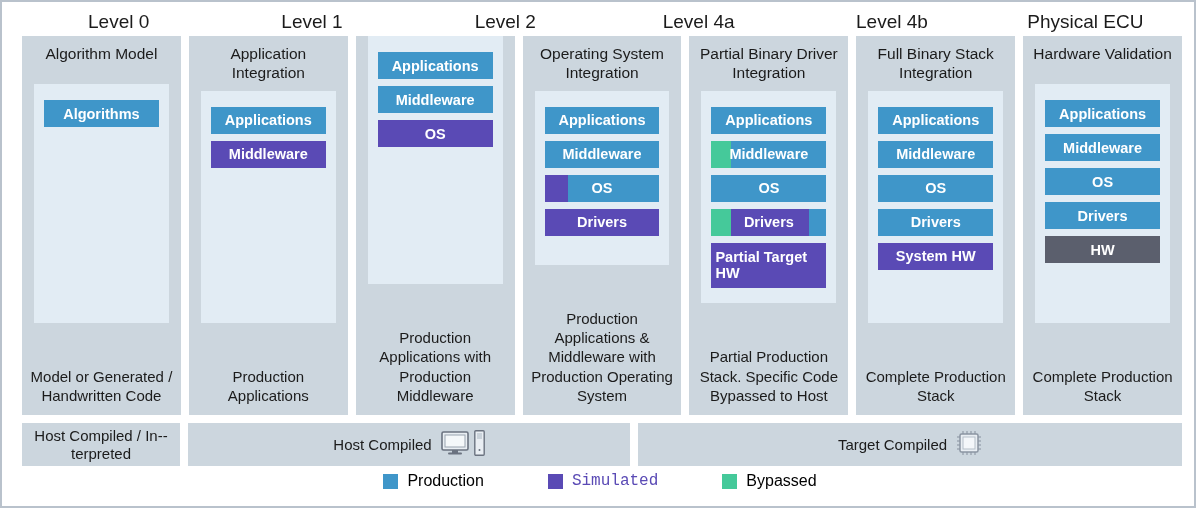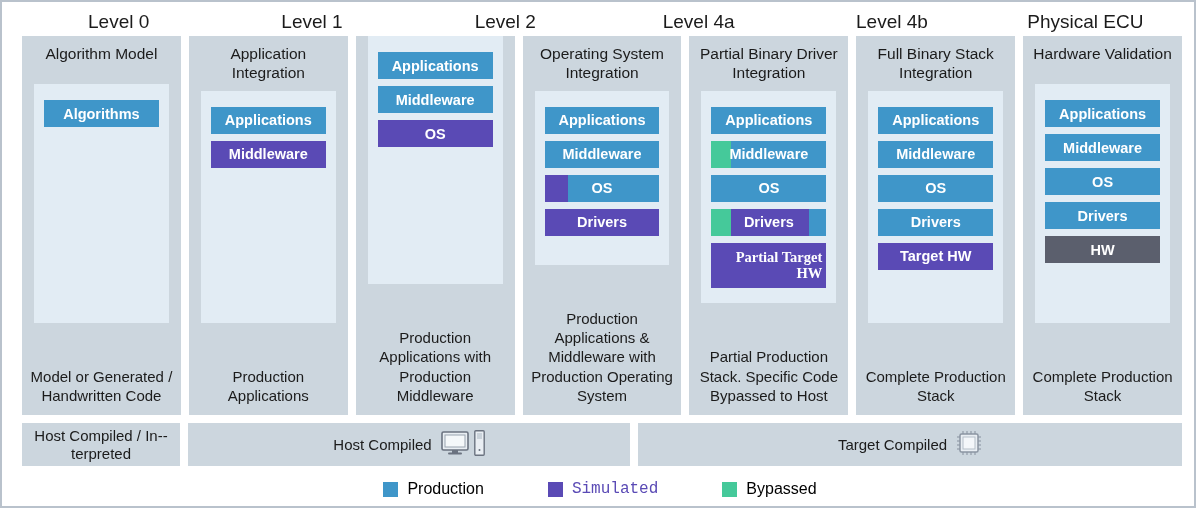--- a/index.html
+++ b/index.html
@@ -69,21 +69,21 @@
     display:flex;
     align-items:center;
     justify-content:center;
     color:#ffffff;
     font-size:14.5px;
     font-weight:bold;
     box-sizing:border-box;
     overflow:hidden;
     flex:none;
   }
-  .bar.tall{height:45px;line-height:1.15;text-align:right;font-family:Liberation Serif, serif;}
+  .bar.tall{height:45px;line-height:1.15;text-align:left;}
   .bar .seg{
     position:absolute;top:0;bottom:0;
   }
   .bar .lbl{position:relative;z-index:2;padding:0 4px;}
   .col-desc{
     font-size:15px;
     color:#1b1b1b;
     text-align:center;
     line-height:1.28;
     padding:11px 8px 10px 8px;
@@ -105,21 +105,21 @@
     gap:9px;
   }
   .cbox.c0{width:158px;flex:none;padding:0 6px;}
   .cbox.chost{width:442px;flex:none;}
   .cbox.ctgt{flex:1 1 auto;}
   .icon-wrap{display:inline-flex;align-items:center;gap:5px;}
   
   .legend{
     position:absolute;left:0;top:470px;
     width:1196px;height:34px;
-    display:flex;align-items:center;justify-content:center;
+    display:flex;align-items:flex-start;justify-content:center;
     gap:64px;
   }
   .lg-item{display:flex;align-items:center;gap:9px;font-size:16px;}
   .swatch{width:15px;height:15px;display:inline-block;flex:none;}
 </style>
 </head>
 <body>
 
 <div id="frame">
 
@@ -240,21 +240,21 @@
           <div class="bar">
             <span class="seg" style="left: 0%; width: 100%; background: rgb(63, 150, 201);"></span>
             <span class="lbl">OS</span>
           </div>
           <div class="bar">
             <span class="seg" style="left: 0%; width: 100%; background: rgb(63, 150, 201);"></span>
             <span class="lbl">Drivers</span>
           </div>
           <div class="bar">
             <span class="seg" style="left: 0%; width: 100%; background: rgb(90, 74, 181);"></span>
-            <span class="lbl">Target HW</span>
+            <span class="lbl">System HW</span>
           </div>
         </div>
         <div class="col-desc">Complete Production Stack</div>
       </div>
       <div class="col">
         <div class="col-title">Hardware Validation</div>
         <div class="stack">
           <div class="bar">
             <span class="seg" style="left: 0%; width: 100%; background: rgb(63, 150, 201);"></span>
             <span class="lbl">Applications</span>

